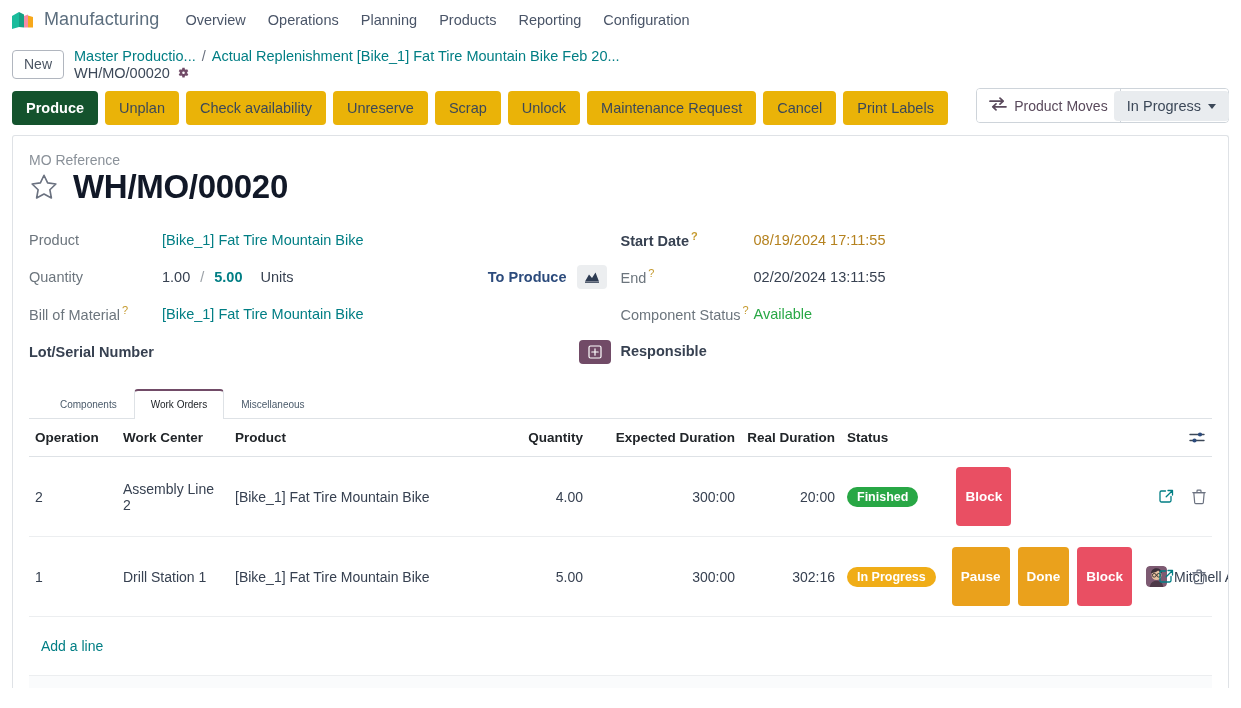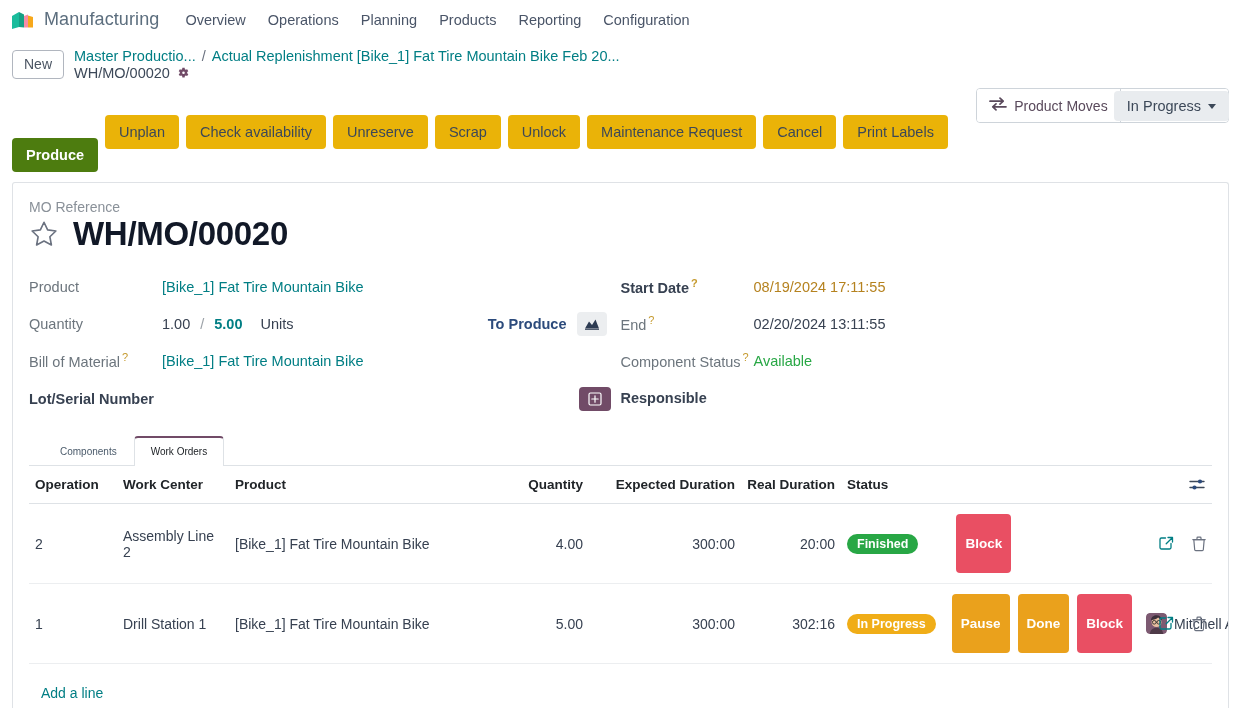--- a/index.html
+++ b/index.html
@@ -61,21 +61,21 @@
   
   .statusbar {
     display: flex; align-items: center; padding: 6px 12px 10px 12px;
     position: relative;
   }
   .btn {
     font-size: 14.5px; padding: 7px 13px; border-radius: 4px; cursor: pointer;
     background: #eab308; color: #3c4858; border: 1px solid transparent;
     margin-right: 7px; white-space: nowrap; line-height: 1.25;
   }
-  .btn.primary { background: #4d7c0f; color: #fff; font-weight: 600; margin-top: 47px; }
+  .btn.primary { background: #14532d; color: #fff; font-weight: 600; }
   .status-dd {
     position: absolute; right: 12px; top: 6px;
     background: #e9ecef; border-radius: 4px; padding: 7px 13px;
     font-size: 14.5px; color: #3c4858; cursor: pointer;
     display: flex; align-items: center; gap: 7px;
   }
   .caret { width:0;height:0;border-left:4.5px solid transparent;border-right:4.5px solid transparent;border-top:5px solid #3c4858; }
 
   
   .sheet {
@@ -338,20 +338,21 @@
           <span class="flabel bold">Responsible</span>
           <span class="fval"></span>
         </div>
       </div>
     </div>
 
     <div class="notebook">
       <div class="tabs">
         <div class="tab">Components</div>
         <div class="tab active">Work Orders</div>
+        <div class="tab">Miscellaneous</div>
       </div>
 
       <table class="wo">
         <thead>
           <tr>
             <th class="c-op">Operation</th>
             <th class="c-wc">Work Center</th>
             <th class="c-prod">Product</th>
             <th class="c-qty">Quantity</th>
             <th class="c-exp">Expected Duration</th>

